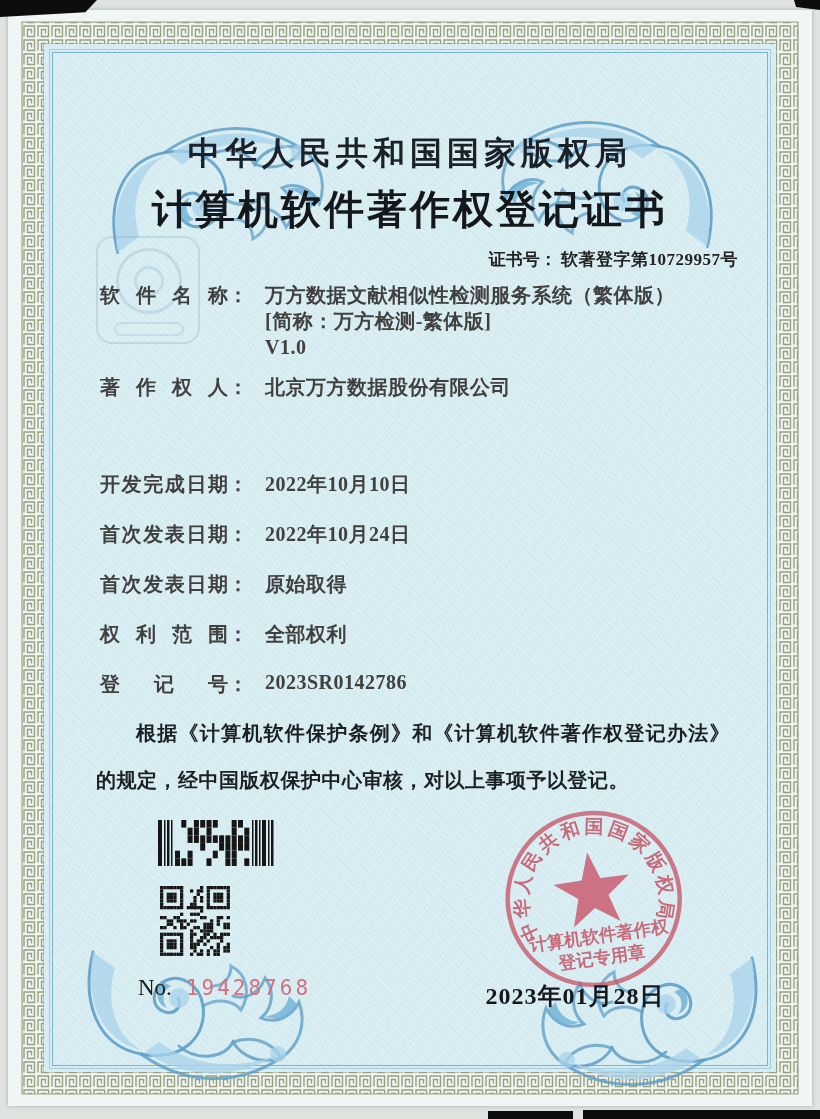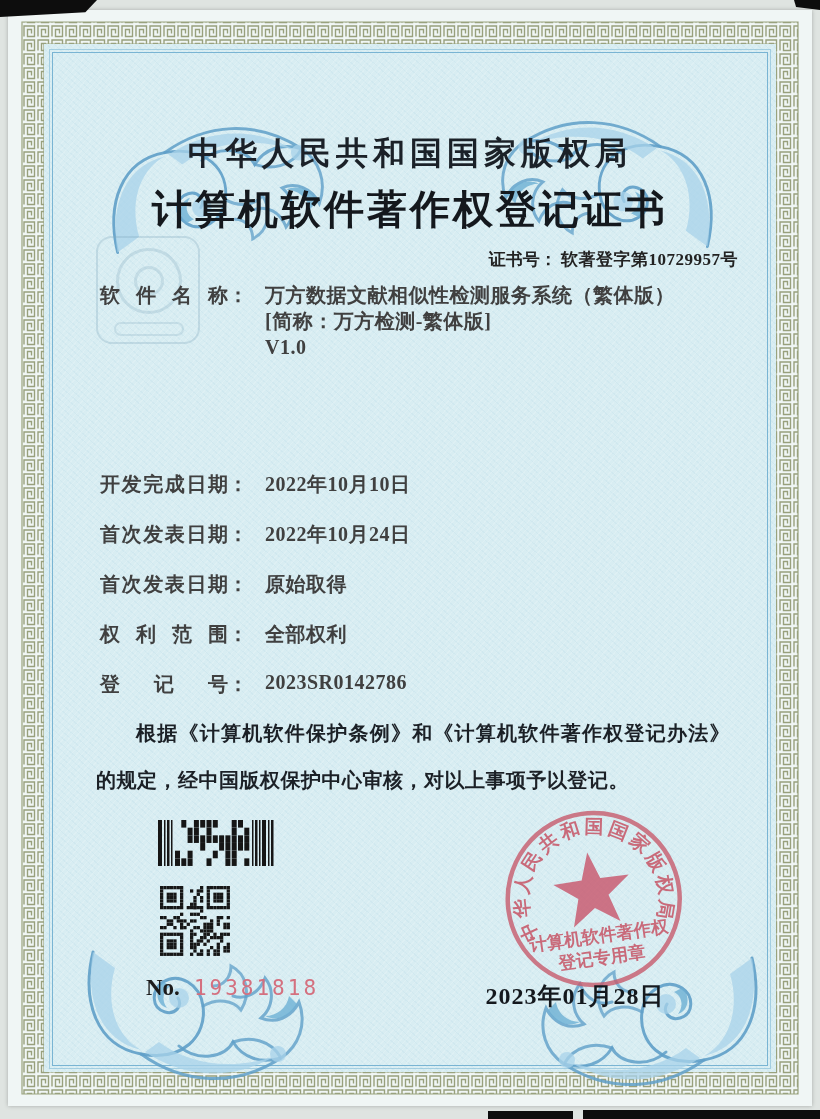--- a/index.html
+++ b/index.html
@@ -61,21 +61,21 @@
   .val-multiline div { line-height:26px; }
 
   .statement { position:absolute; left:88px; top:700px; width:634px;
                font-size:20px; font-weight:700; color:#1b2026; line-height:47px;
                text-align:justify; text-indent:2em; letter-spacing:.5px; }
 
   .barcode { position:absolute; left:150px; top:810px; }
   .qrcode  { position:absolute; left:152px; top:876px; }
 
   .serial { position:absolute; left:130px; top:965px; font-size:23px; color:#1c1c1c; }
-  .serial .prefix { font-weight:700; margin-right:14px;margin-left:8px; }
+  .serial .prefix { font-weight:400; margin-right:14px; }
   .serial .num { color:#d4707f; font-family:"DejaVu Sans Mono","Liberation Mono",monospace;
                  font-size:21px; letter-spacing:3px; }
 
   .seal { position:absolute; left:490px; top:795px; width:192px; height:192px;
           transform:rotate(-8deg); opacity:.88; }
 
   .issue-date { position:absolute; left:437px; top:970px; width:260px; text-align:center;
                 font-size:24px; font-weight:900; color:#14181d; letter-spacing:1px; }
 </style>
 </head>
@@ -148,20 +148,24 @@
 
     <div class="row" style="top:272px;">
       <span class="lbl">软件名称</span><span class="colon">：</span>
       <span class="val val-multiline">
         <div>万方数据文献相似性检测服务系统（繁体版）</div>
         <div>[简称：万方检测-繁体版]</div>
         <div>V1.0</div>
       </span>
     </div>
 
+    <div class="row" style="top:364px;">
+      <span class="lbl">著作权人</span><span class="colon">：</span>
+      <span class="val">北京万方数据股份有限公司</span>
+    </div>
 
     <div class="row" style="top:461px;">
       <span class="lbl">开发完成日期</span><span class="colon">：</span>
       <span class="val">2022年10月10日</span>
     </div>
 
     <div class="row" style="top:511px;">
       <span class="lbl">首次发表日期</span><span class="colon">：</span>
       <span class="val">2022年10月24日</span>
     </div>
@@ -445,21 +449,21 @@
         <rect x="66.66666666666667" y="30" width="3.2666666666666666" height="3.2666666666666666" fill="#161616"></rect>
         <rect x="66.66666666666667" y="36.66666666666667" width="3.2666666666666666" height="3.2666666666666666" fill="#161616"></rect>
         <rect x="66.66666666666667" y="40" width="3.2666666666666666" height="3.2666666666666666" fill="#161616"></rect>
         <rect x="66.66666666666667" y="46.66666666666667" width="3.2666666666666666" height="3.2666666666666666" fill="#161616"></rect>
         <rect x="66.66666666666667" y="56.66666666666667" width="3.2666666666666666" height="3.2666666666666666" fill="#161616"></rect>
         <rect x="66.66666666666667" y="60" width="3.2666666666666666" height="3.2666666666666666" fill="#161616"></rect>
         <rect x="66.66666666666667" y="63.333333333333336" width="3.2666666666666666" height="3.2666666666666666" fill="#161616"></rect>
       </svg>
 
     <div class="serial">
-      <span class="prefix">No.</span><span class="num">19381818</span>
+      <span class="prefix">No.</span><span class="num">19428768</span>
     </div>
 
     <svg class="seal" viewBox="0 0 192 192">
       <circle cx="96" cy="94" r="86" fill="none" stroke="#c7596a" stroke-width="4.5" opacity=".9"></circle>
       <path id="sealArc" d="M38.8,127 A66,66 0 1 1 153.2,127" fill="none"></path>
       <text font-size="19" font-weight="700" fill="#c7596a" letter-spacing="3.5" font-family="Liberation Serif, DejaVu Serif, serif">
         <textPath href="#sealArc" startOffset="50%" text-anchor="middle">中华人民共和国国家版权局</textPath>
       </text>
       <polygon fill="#c9566b" opacity=".92" points="96,47 86.6,74.1 58,74.6 80.8,91.9 72.5,119.4 96,103 119.5,119.4 111.2,91.9 134,74.6 105.4,74.1"></polygon>
       <text x="96" y="137" text-anchor="middle" font-size="17.5" font-weight="700" fill="#c7596a" font-family="Liberation Serif, DejaVu Serif, serif">计算机软件著作权</text>

